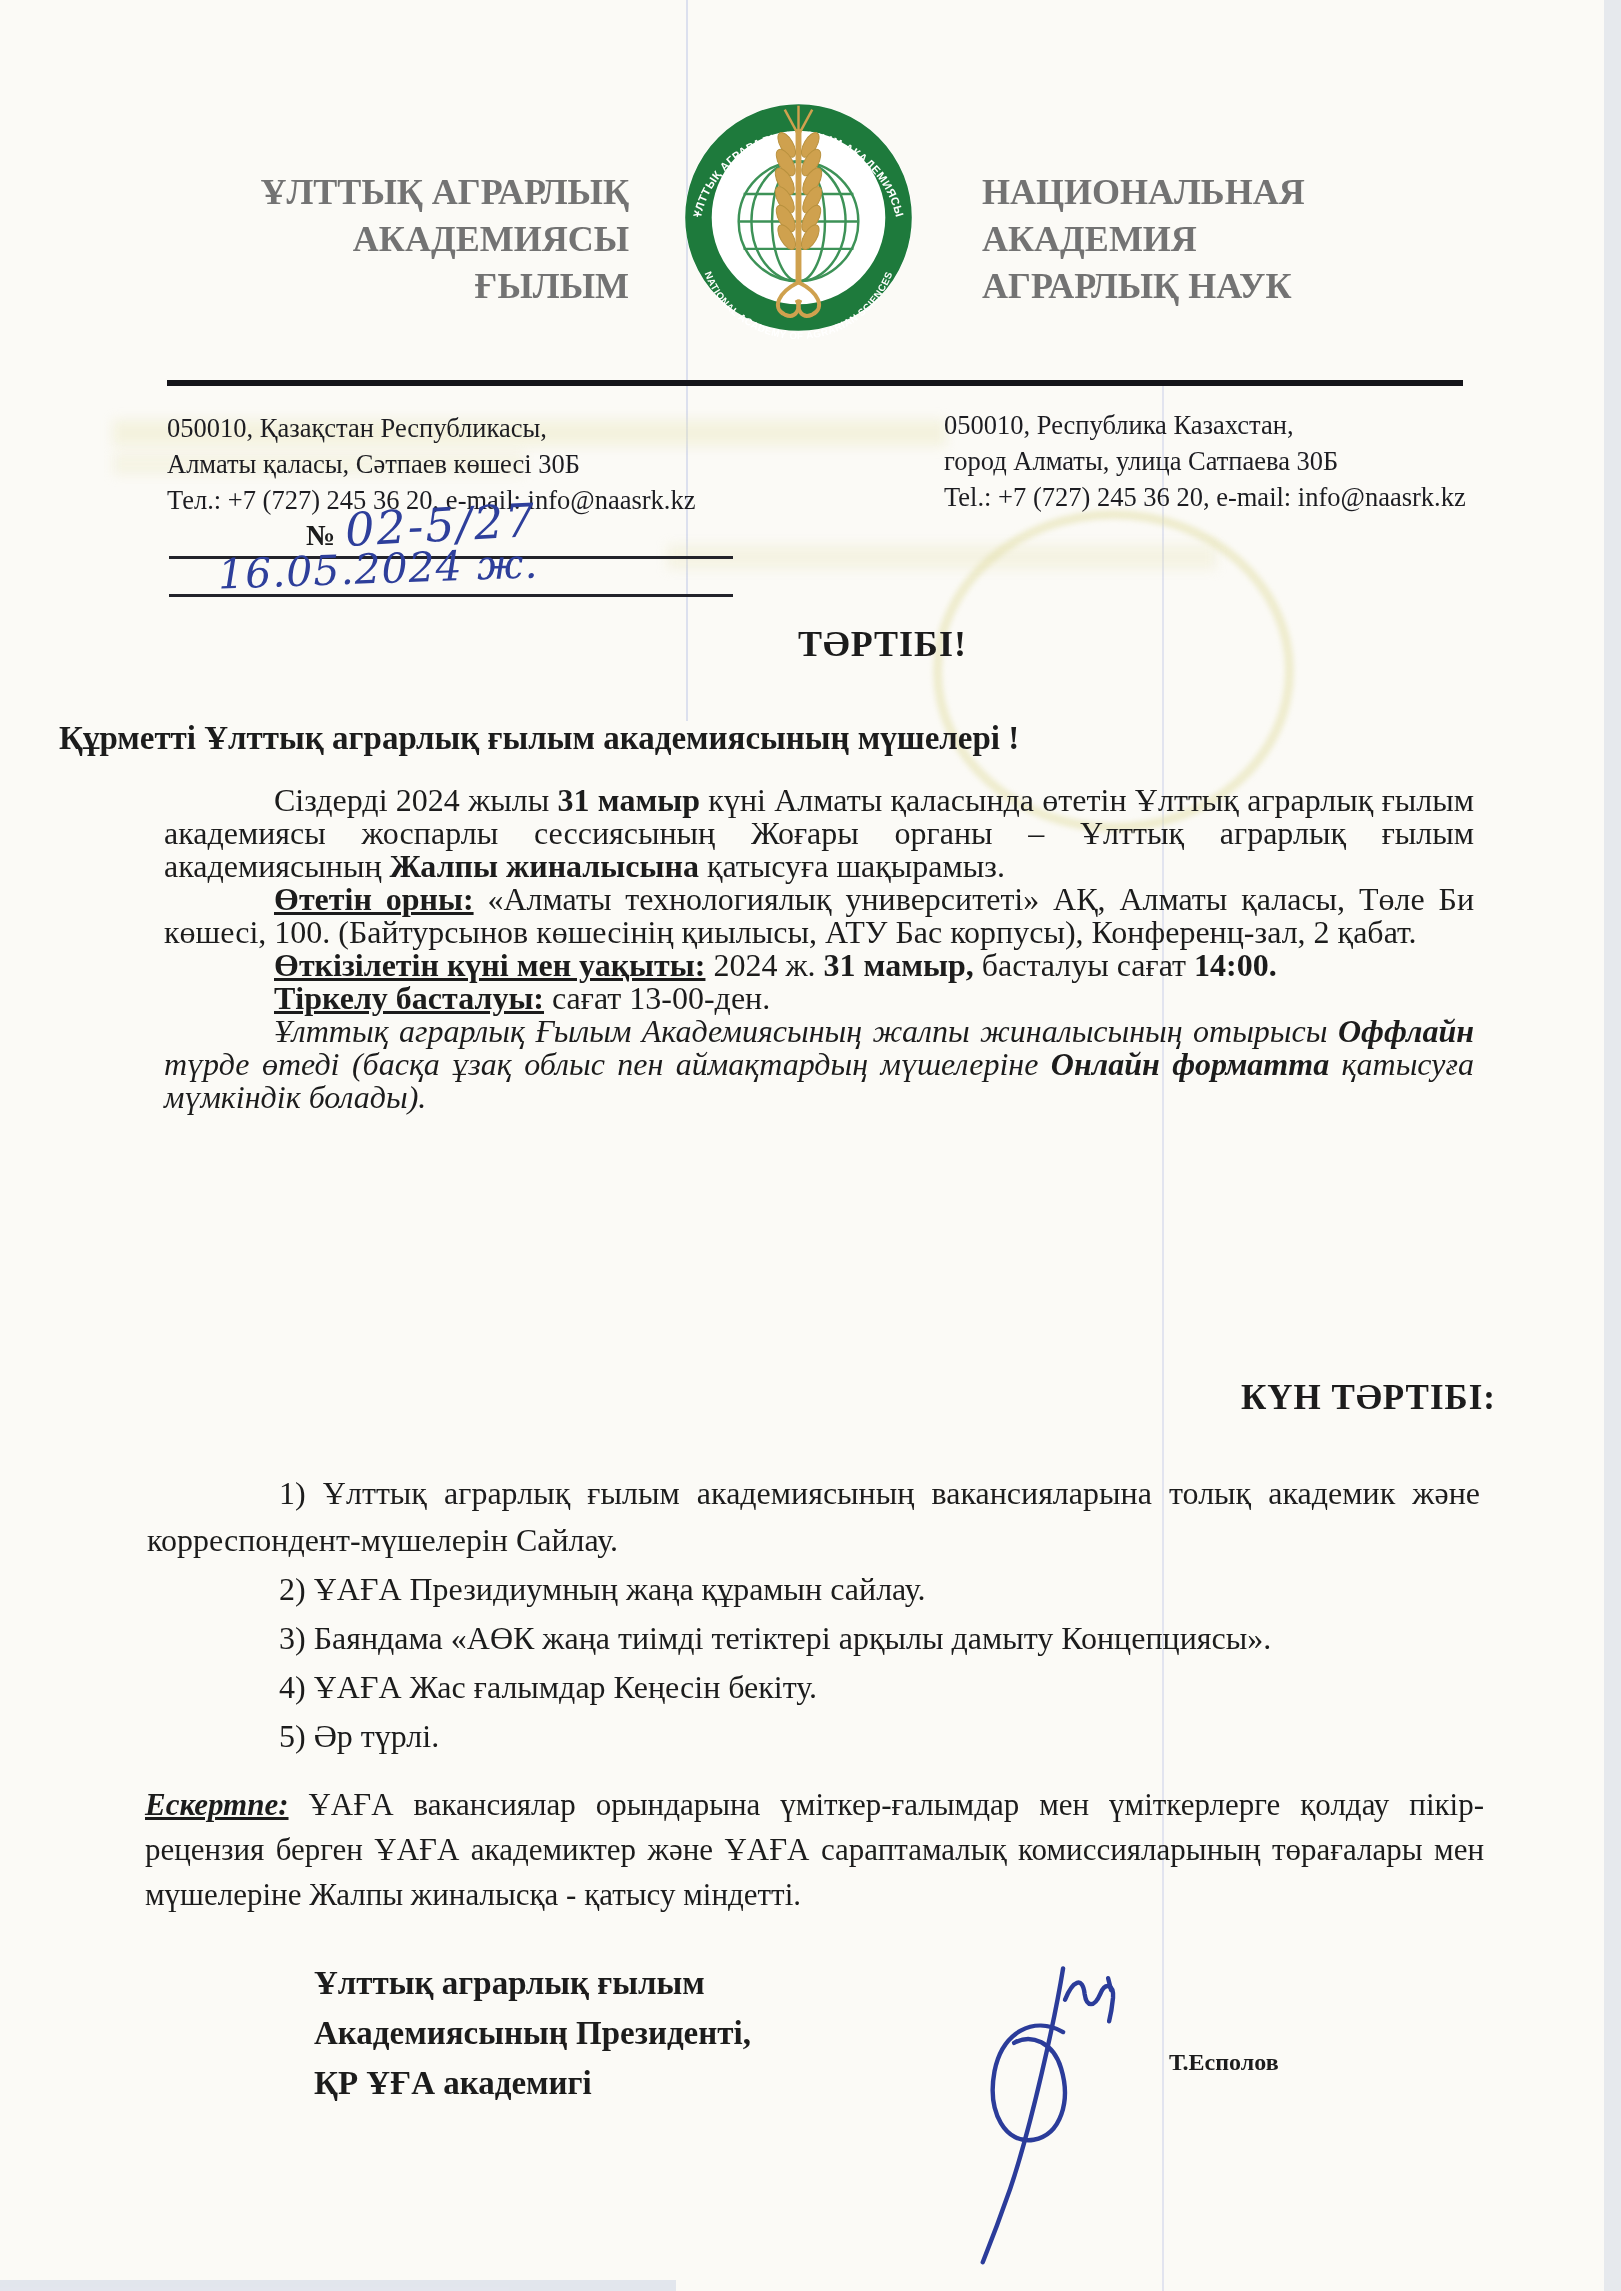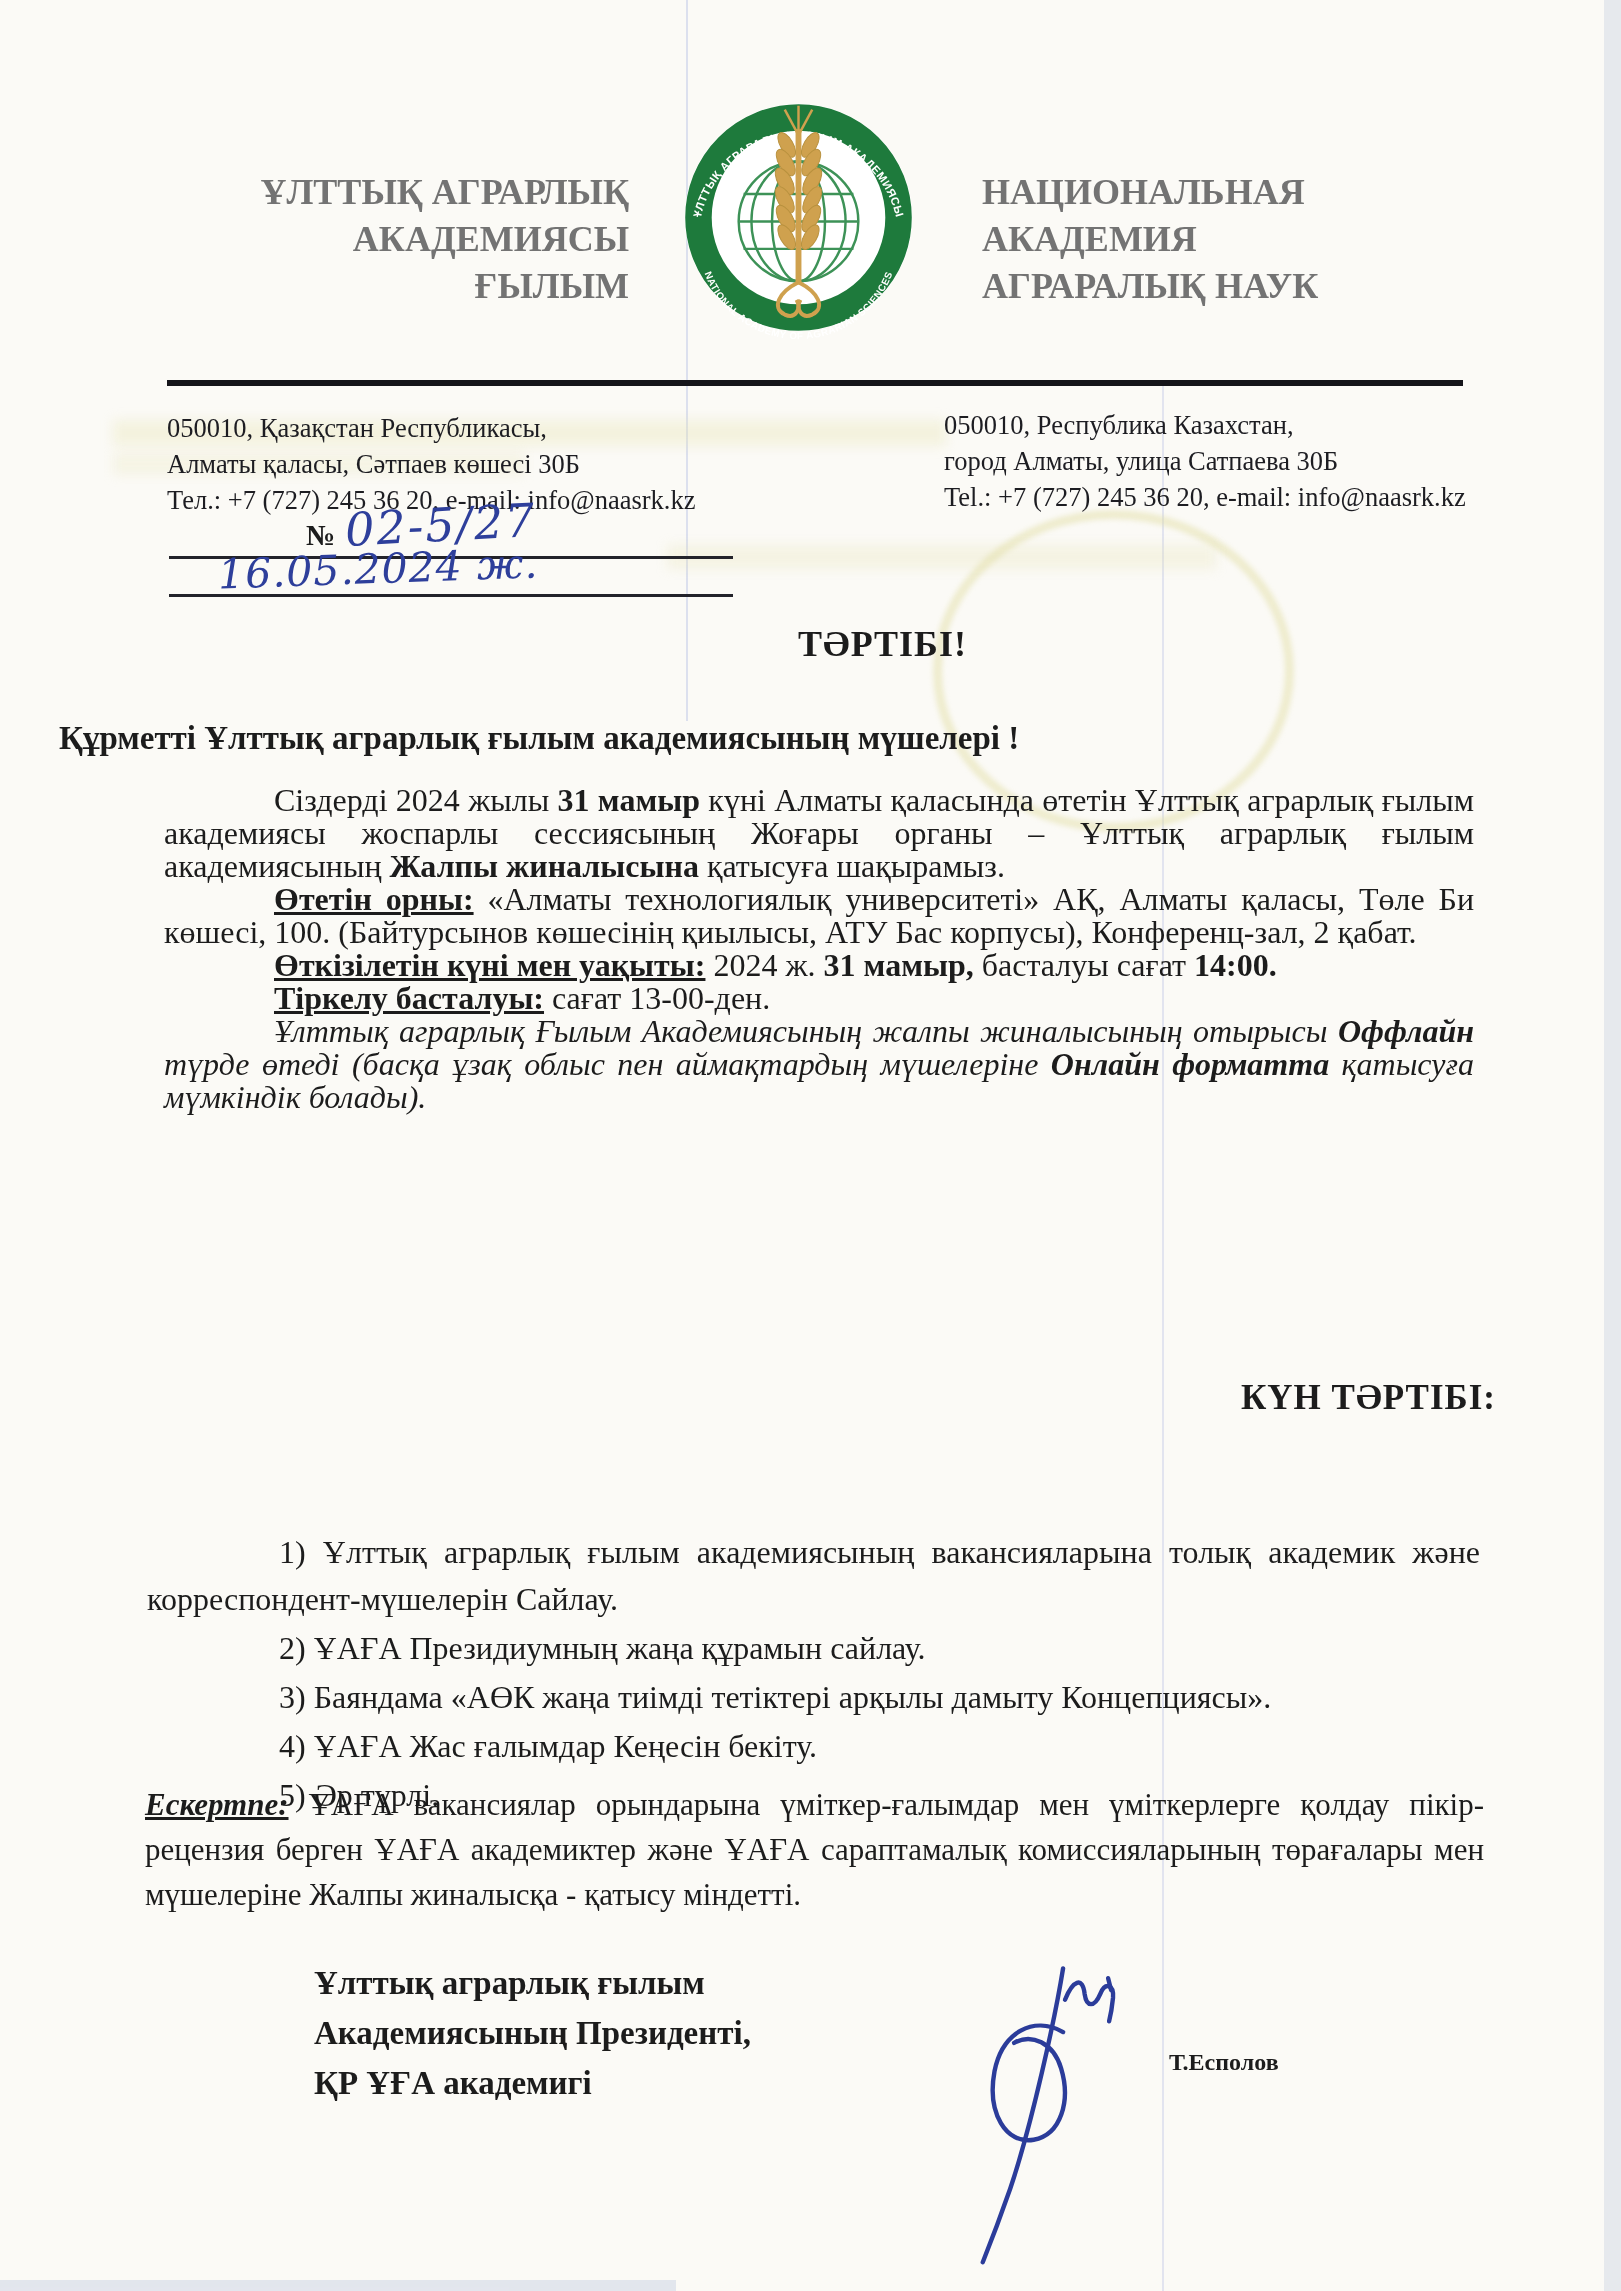--- a/index.html
+++ b/index.html
@@ -47,21 +47,21 @@
             font-size:33px;font-weight:bold;}
   .body-flow{position:absolute;left:164px;top:784px;width:1310px;
              font-size:32px;line-height:33px;text-align:justify;}
   .body-flow p{margin:0;text-indent:110px;}
   .lead{font-weight:bold;text-decoration:underline;}
   .b{font-weight:bold;}
   .p-italic{font-style:italic;}
 
   .agenda-heading{position:absolute;left:167px;top:1378px;width:1329px;text-align:right;
                   font-size:35px;font-weight:bold;letter-spacing:1px;}
-  .agenda{position:absolute;left:147px;top:1529px;width:1333px;
+  .agenda{position:absolute;left:147px;top:1470px;width:1333px;
           font-size:32px;line-height:47px;text-align:justify;}
   .agenda p{margin:0 0 2px 0;text-indent:132px;}
 
   .note{position:absolute;left:145px;top:1751px;width:1339px;
         font-size:31px;line-height:45px;text-align:justify;}
   .note .lead{font-style:italic;}
 
   
   .sig-title{position:absolute;left:314px;top:1958px;font-size:33px;font-weight:bold;line-height:50px;}
   .sig-ink{position:absolute;left:916px;top:1939px;width:206px;height:333px;}
@@ -132,21 +132,21 @@
           <path d="M130 196 C 110 206, 102 222, 116 229 C 127 234, 133 223, 128 214"></path>
           <path d="M130 196 C 150 206, 158 222, 144 229 C 133 234, 127 223, 132 214"></path>
         </g>
       </g>
     </svg>
   </div>
 
   <div class="org-name org-ru">
     <div>НАЦИОНАЛЬНАЯ</div>
     <div>АКАДЕМИЯ</div>
-    <div>АГРАРАЛЫҚ НАУК</div>
+    <div>АГРАРЛЫҚ НАУК</div>
   </div>
 
   <div class="rule"></div>
 
   <div class="addr addr-kk">
     <div>050010, Қазақстан Республикасы,</div>
     <div>Алматы қаласы, Сәтпаев көшесі 30Б</div>
     <div>Тел.: +7 (727) 245 36 20, e-mail: info@naasrk.kz</div>
   </div>
   <div class="addr addr-ru">

